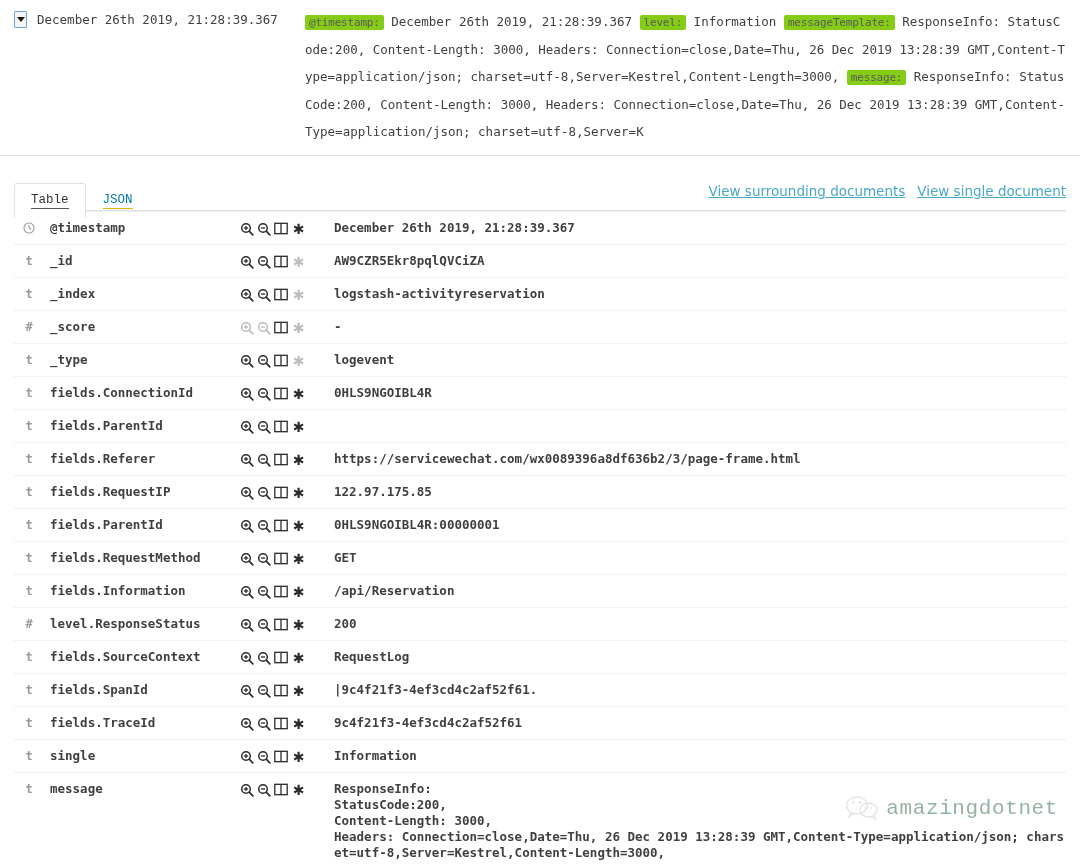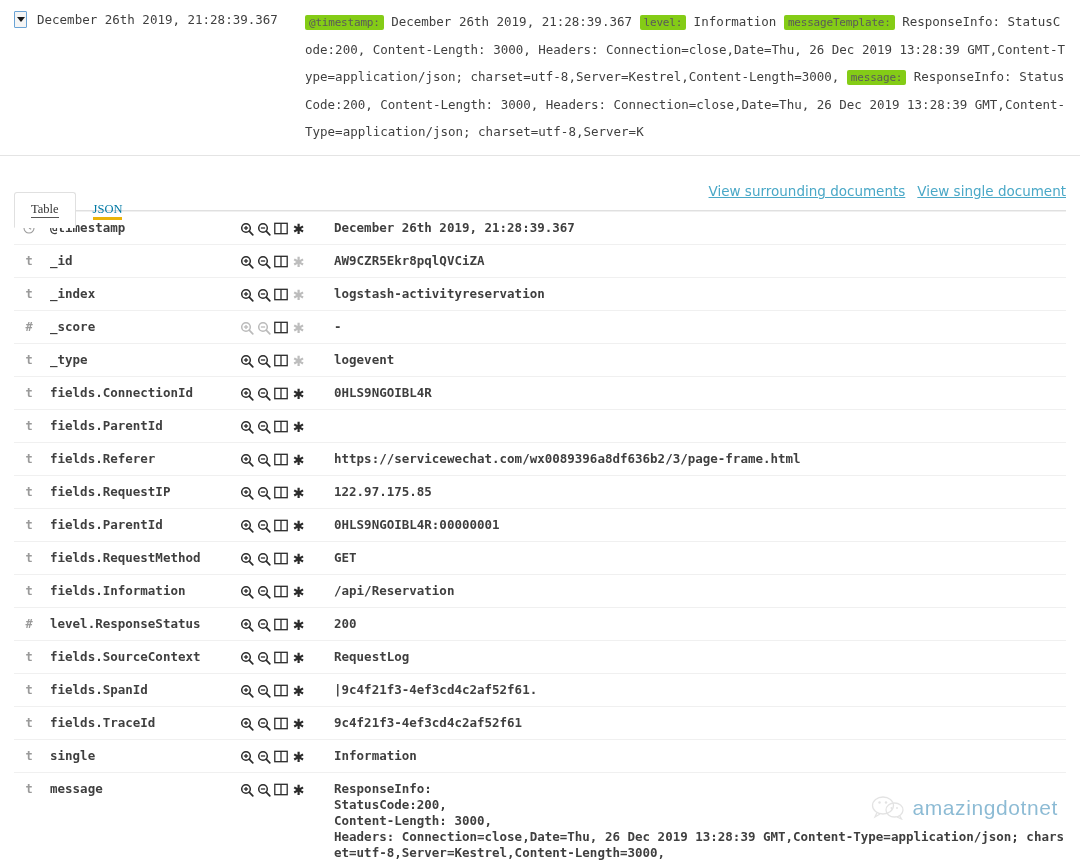--- a/index.html
+++ b/index.html
@@ -72,44 +72,44 @@
   
   .tabbar {
     position: relative;
     height: 42px;
     margin: 12px 14px 0 14px;
     border-bottom: 1px solid #e0e0e0;
     display: flex;
     align-items: flex-end;
   }
   .tab {
-    font-family: Liberation Serif, serif;
+    font-family: Liberation Mono, monospace;
     font-size: 12.5px;
     padding: 9px 16px 10px 16px;
     cursor: pointer;
     position: relative;
-    top: 18px;
+    top: 8px;
   }
   .tab.active {
     background: #ffffff;
     border: 1px solid #e0e0e0;
     border-bottom: 1px solid #ffffff;
     border-radius: 3px 3px 0 0;
     color: #333;
   }
   .tab.active .tab-label {
     border-bottom: 1px solid #555;
     padding-bottom: 1px;
   }
   .tab.inactive {
     color: #0079a5;
     border: 1px solid transparent;
   }
   .tab.inactive .tab-label {
-    border-bottom: 3px solid #eab308;
+    border-bottom: 1px solid #eab308;
     padding-bottom: 1px;
   }
   .tab-links {
     margin-left: auto;
     display: flex;
     gap: 12px;
     padding-bottom: 11px;
   }
   .doclink {
     color: #4aa8c7;
@@ -193,23 +193,23 @@
     position: absolute;
     right: 22px;
     top: 796px;
     display: flex;
     align-items: center;
     gap: 7px;
     opacity: 0.45;
     pointer-events: none;
   }
   .wm-text {
-    font-family: Liberation Sans, sans-serif;
+    font-family: Liberation Mono, monospace;
     font-size: 21px;
-    color: #0369a1;
+    color: #14532d;
     letter-spacing: 0.6px;
   }
 </style>
 </head>
 <body>
 
 <div class="doc-header">
   <button class="toggle-btn">
     <span class="caret-down"></span>
   </button>

